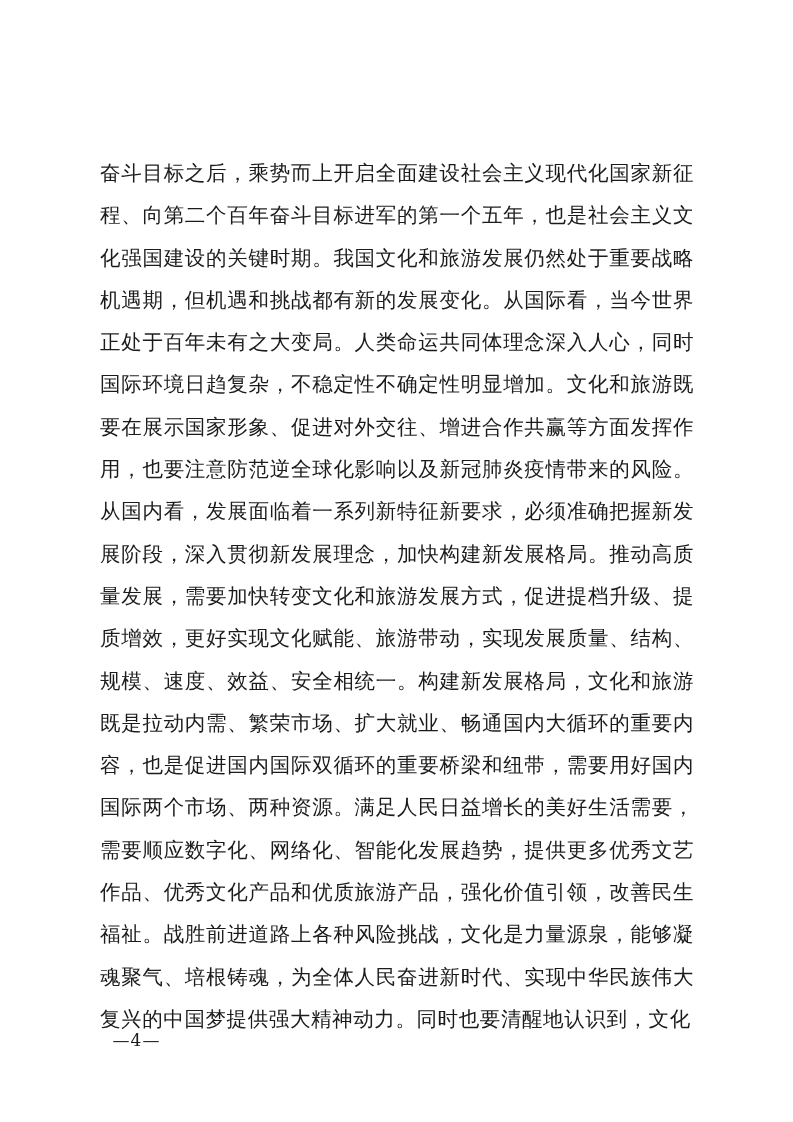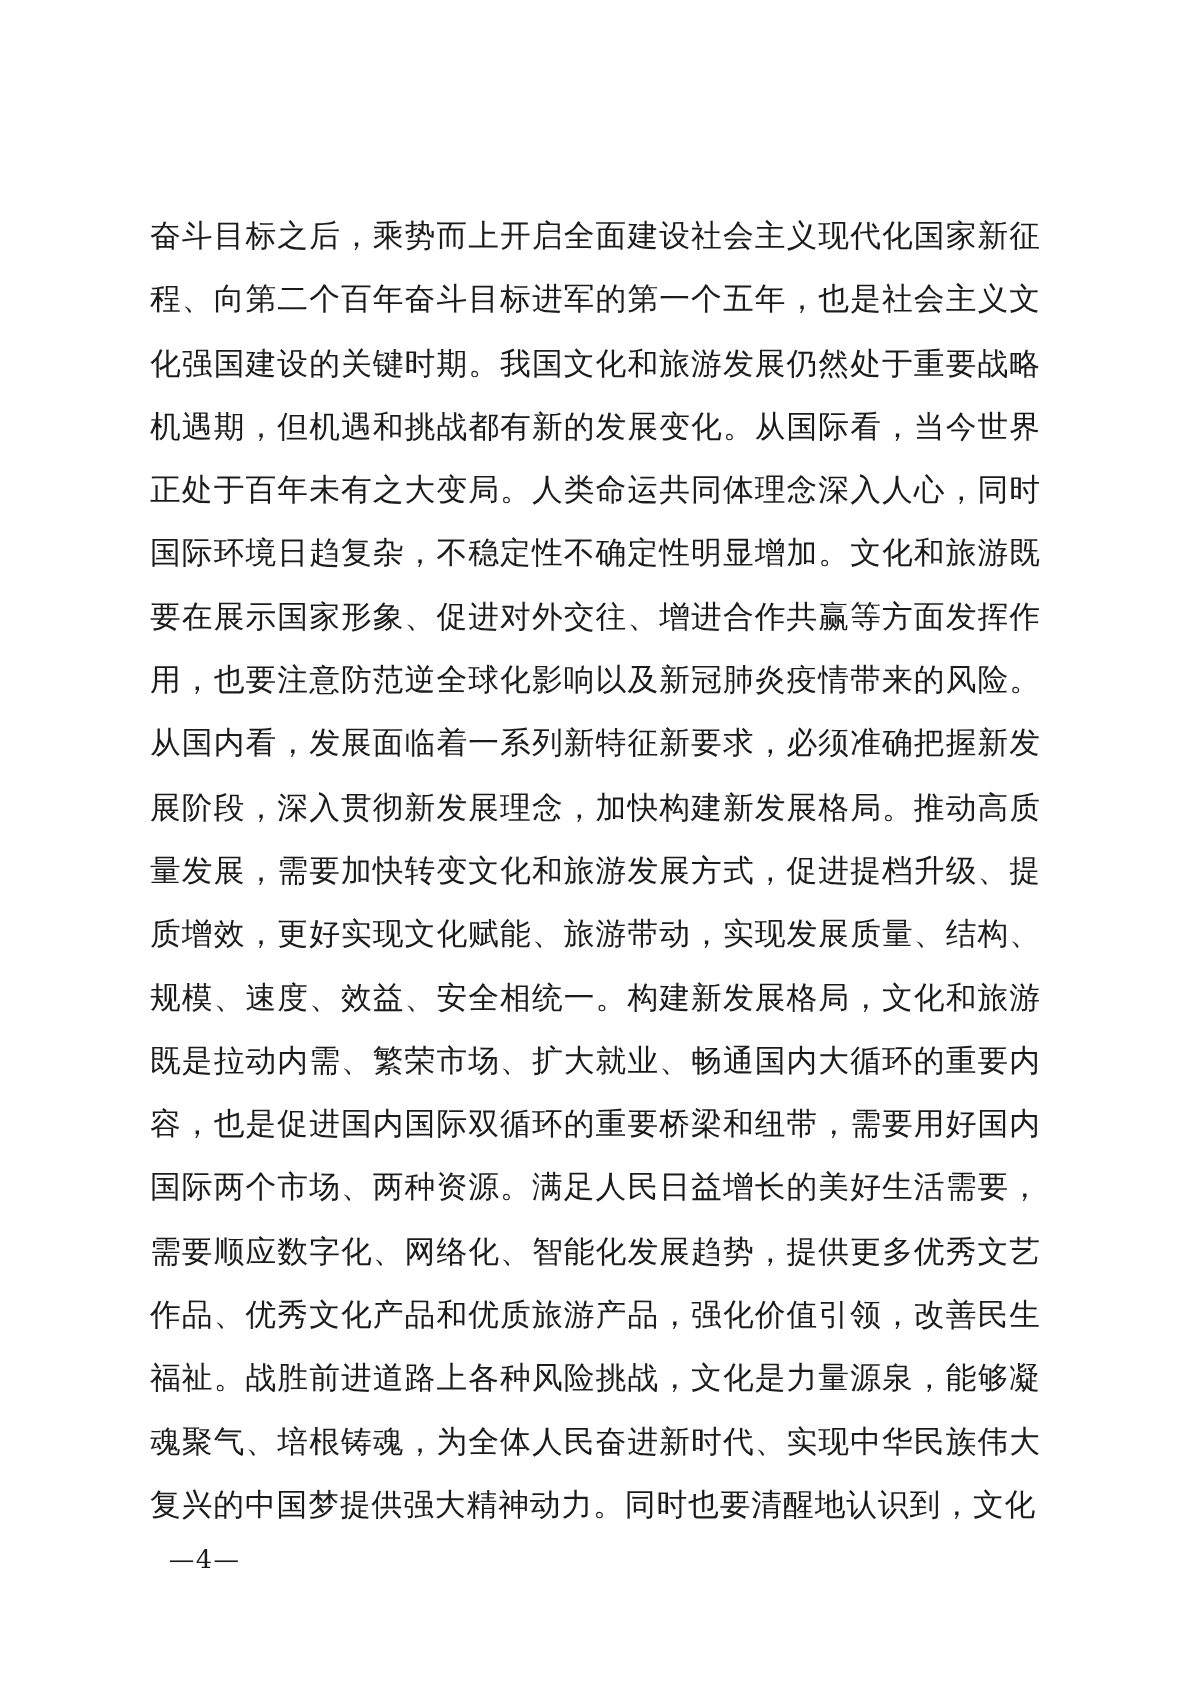--- a/index.html
+++ b/index.html
@@ -14,21 +14,21 @@
     position: relative;
     width: 793px;
     height: 1122px;
     background: #ffffff;
     box-sizing: border-box;
     overflow: hidden;
   }
   .content {
     position: absolute;
     left: 100px;
-    top: 136px;
+    top: 152px;
     width: 594px;
   }
   .body-text {
     font-family: "DejaVu Serif", serif;
     font-size: 20.5px;
     line-height: 42.3px;
     color: #1b1b1b;
     text-align: justify;
     text-justify: inter-ideograph;
     letter-spacing: 0.6px;

